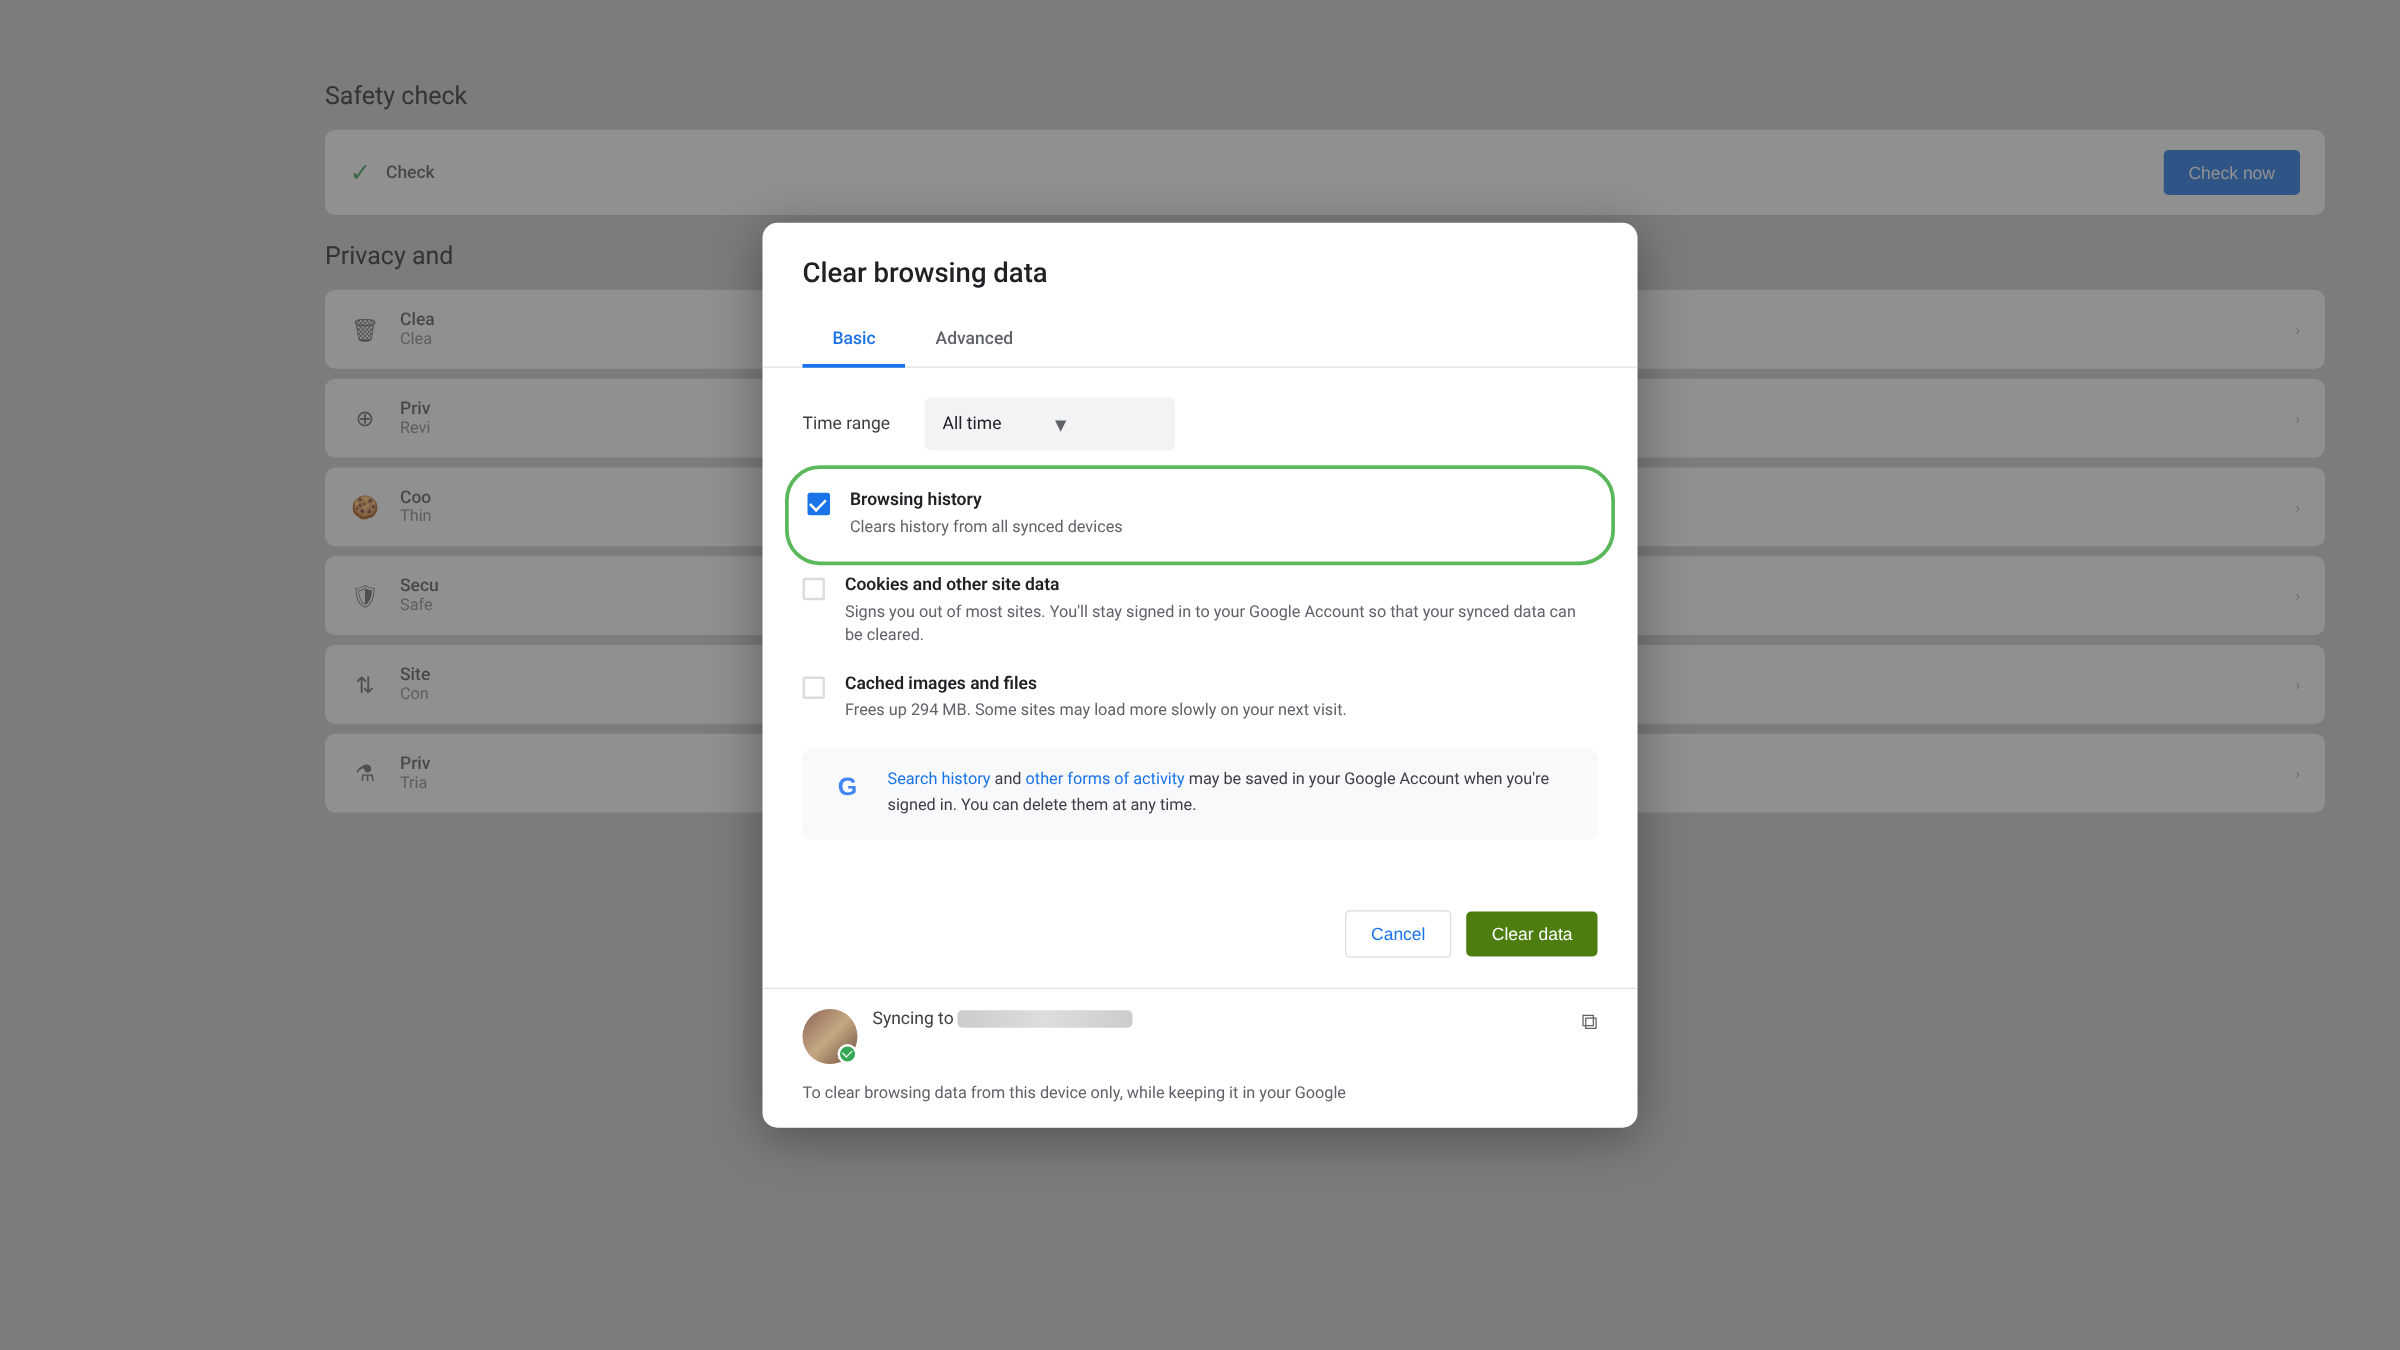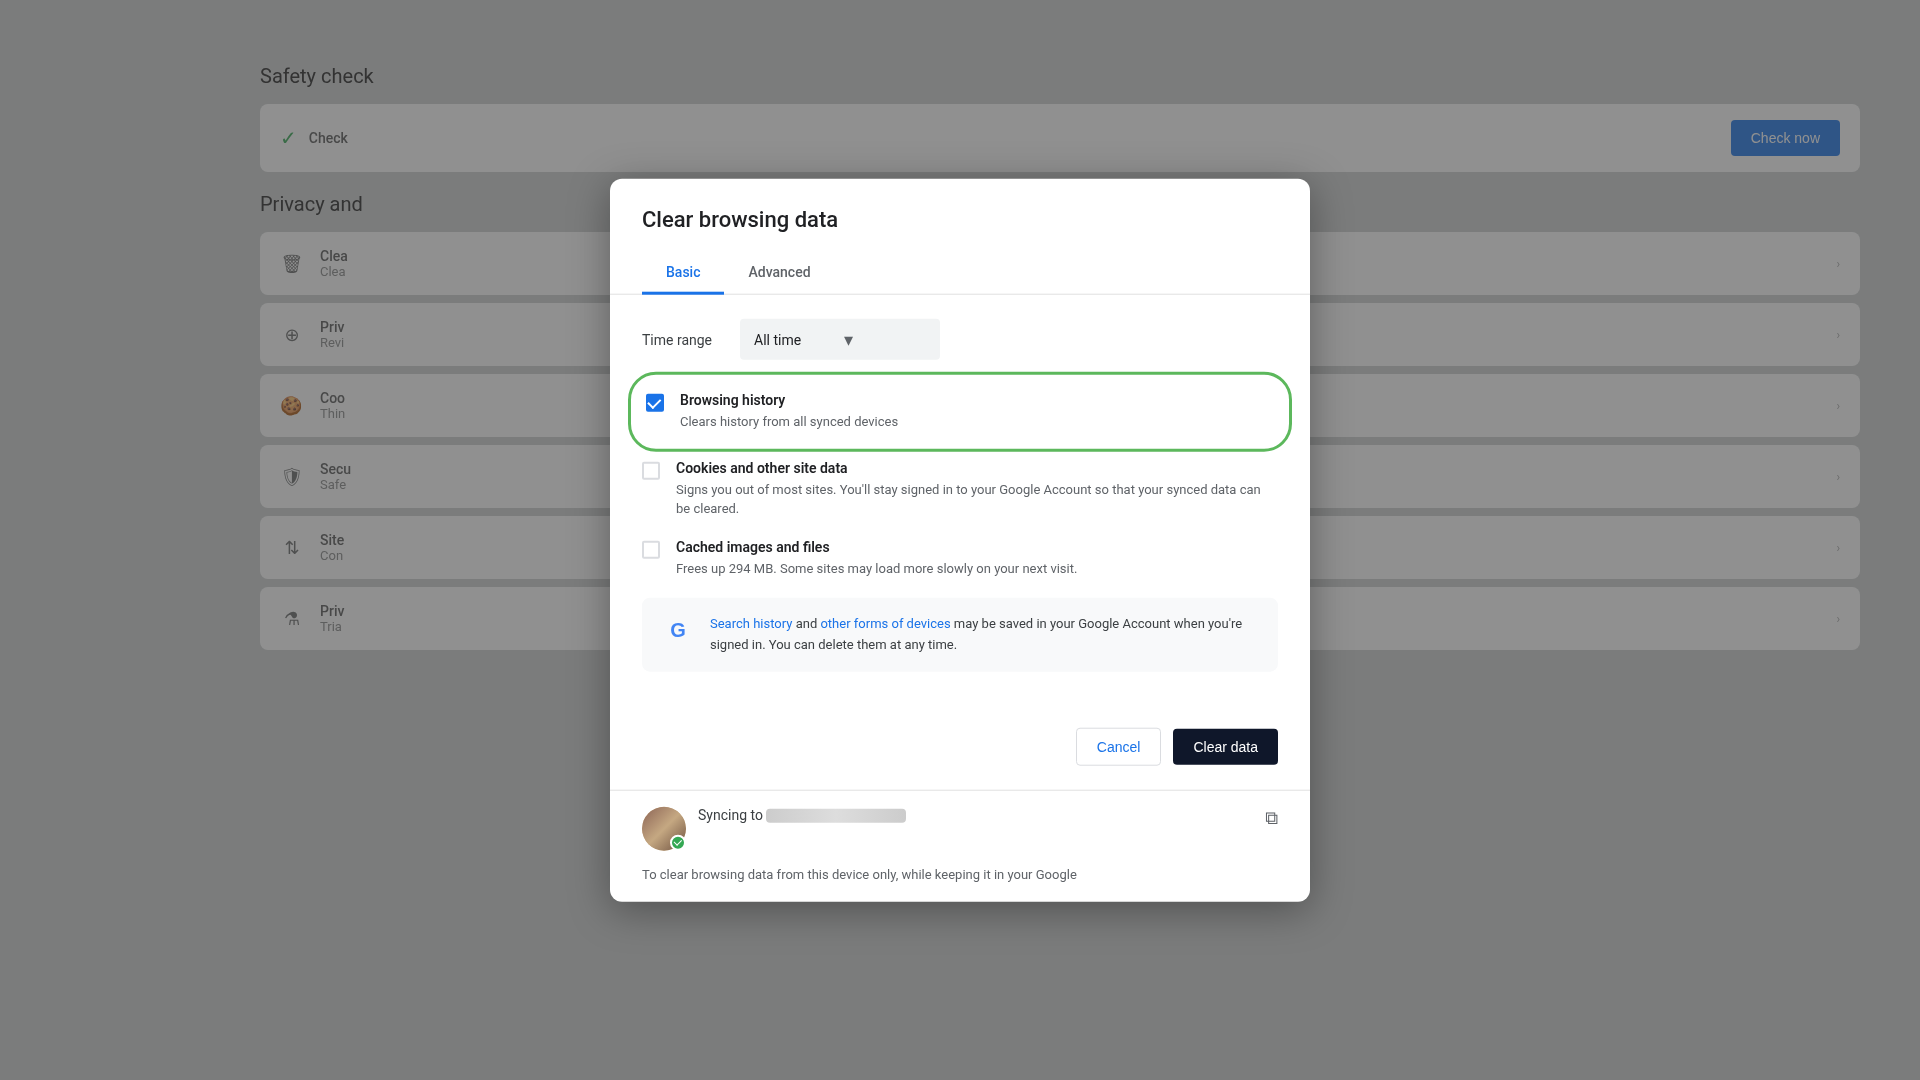--- a/index.html
+++ b/index.html
@@ -316,21 +316,21 @@
       border: 1px solid #dadce0;
       border-radius: 4px;
       padding: 10px 20px;
       font-size: 14px;
       font-weight: 500;
       color: #1a73e8;
       cursor: pointer;
     }
 
     .btn-clear {
-      background: #0f172a;
+      background: #4d7c0f;
       border: none;
       border-radius: 4px;
       padding: 10px 20px;
       font-size: 14px;
       font-weight: 500;
       color: white;
       cursor: pointer;
     }
 
     
@@ -546,21 +546,21 @@
       </div>
       <div class="checkbox-content">
         <div class="checkbox-title">Cached images and files</div>
         <div class="checkbox-desc">Frees up 294 MB. Some sites may load more slowly on your next visit.</div>
       </div>
     </div>
 
     <div class="info-box">
       <div class="google-g">G</div>
       <div class="info-text">
-        <a class="info-link">Search history</a><span> and </span><a class="info-link">other forms of devices</a><span> may be saved in your Google Account when you're signed in. You can delete them at any time.</span>
+        <a class="info-link">Search history</a><span> and </span><a class="info-link">other forms of activity</a><span> may be saved in your Google Account when you're signed in. You can delete them at any time.</span>
       </div>
     </div>
   </div>
 
   <div class="modal-footer">
     <button class="btn-cancel">Cancel</button>
     <button class="btn-clear">Clear data</button>
   </div>
 
   <div class="sync-section">

